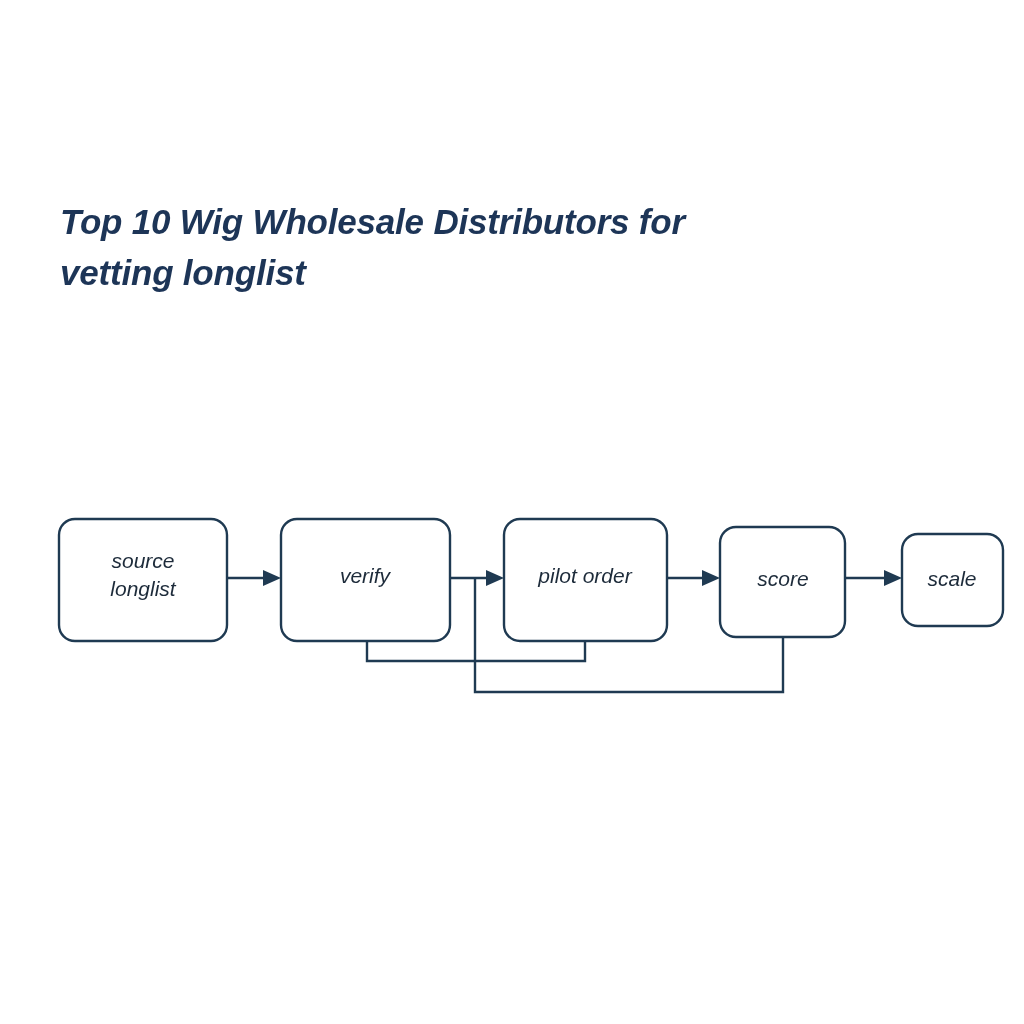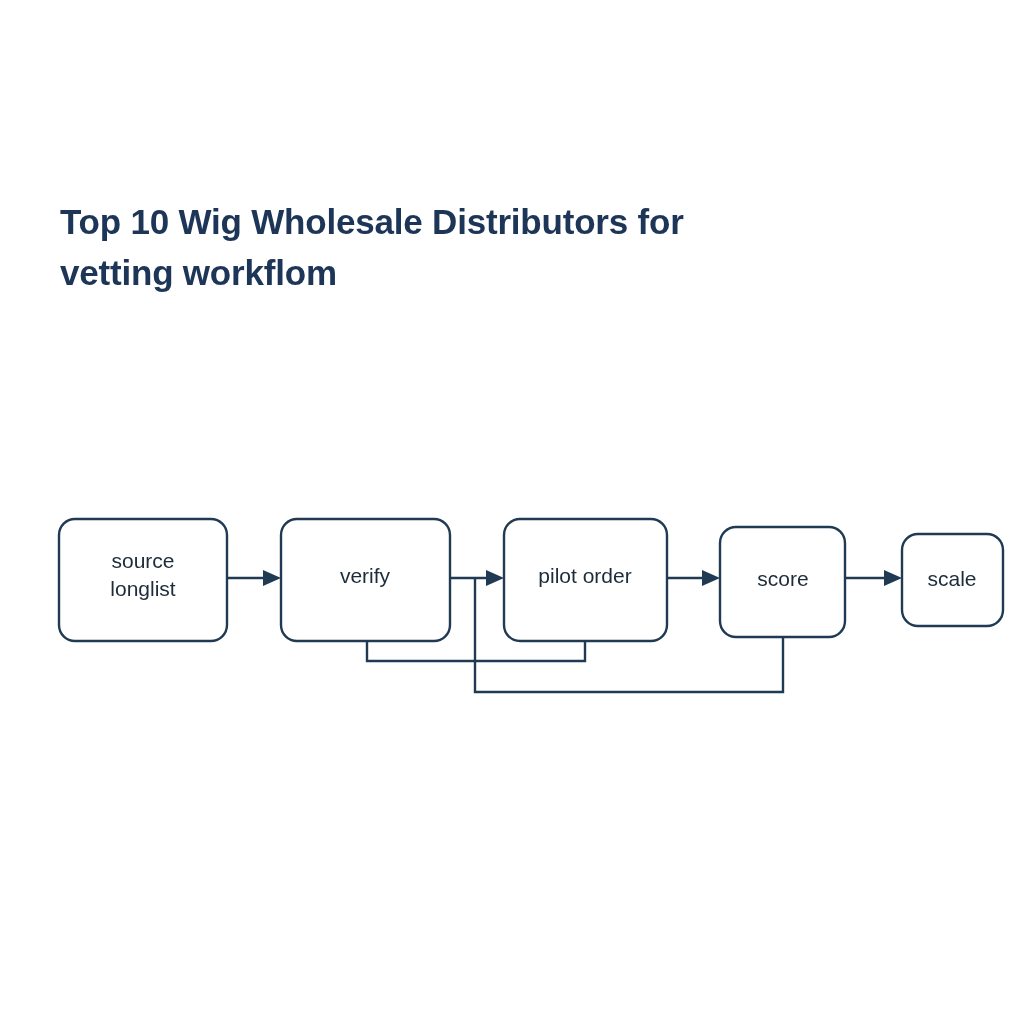--- a/index.html
+++ b/index.html
@@ -15,20 +15,21 @@
     font-family: "Liberation Sans", "DejaVu Sans", sans-serif;
   }
 
   #canvas {
     position: absolute;
     left: 0;
     top: 0;
     width: 1024px;
     height: 1024px;
     background: #ffffff;
+    font-style: italic;
   }
 
   
   #title-block {
     position: absolute;
     left: 60px;
     top: 196px;
     width: 760px;
     color: #1d3557;
     font-size: 35px;
@@ -73,21 +74,21 @@
     stroke: none;
   }
 </style>
 </head>
 <body>
 
 <div id="canvas">
 
   <div id="title-block">
     <span class="tline">Top 10 Wig Wholesale Distributors for</span>
-    <span class="tline">vetting workflom</span>
+    <span class="tline">vetting longlist</span>
   </div>
 
   <svg id="flow-svg" viewBox="0 0 1024 1024">
 
     <g>
       <path class="edge-line" d="M227,578 L264,578"></path>
       <polygon class="arrow-head" points="263,570 281,578 263,586"></polygon>
     </g>
 
     <g>

